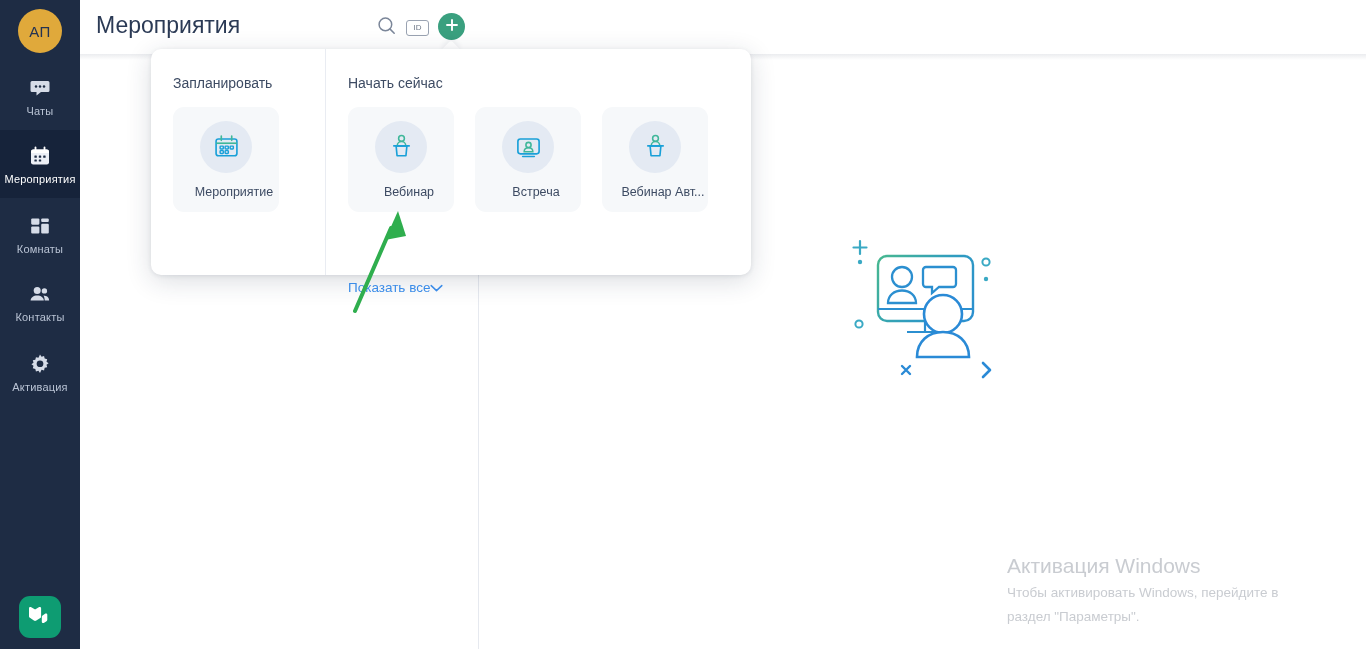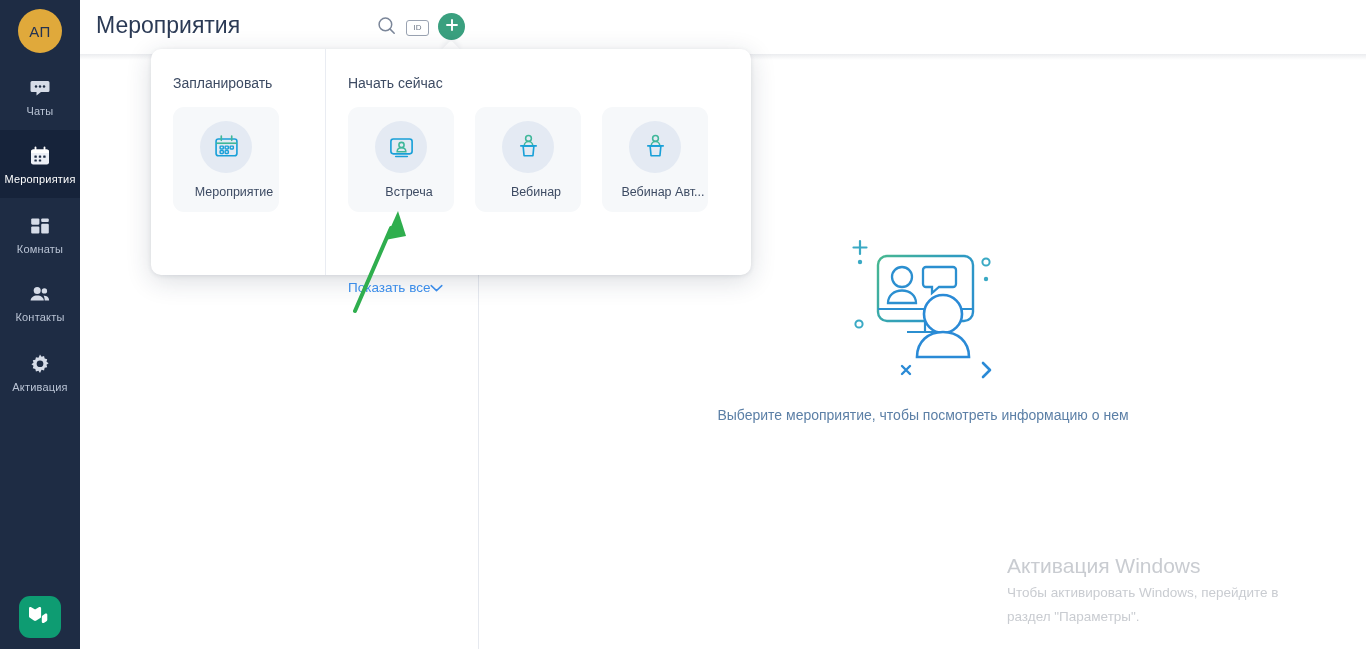--- a/index.html
+++ b/index.html
@@ -280,21 +280,20 @@
           <path d="M145 134l7 7-7 7" stroke="#2a8ad6" stroke-width="2.6" stroke-linecap="round" stroke-linejoin="round"></path>
           <defs>
             <linearGradient id="gradA" x1="40" y1="27" x2="135" y2="92" gradientUnits="userSpaceOnUse">
               <stop offset="0" stop-color="#47b88f"></stop>
               <stop offset=".55" stop-color="#2f9cc0"></stop>
               <stop offset="1" stop-color="#2b8fd0"></stop>
             </linearGradient>
           </defs>
         </svg>
       </span>
-      <div class="empty-text">Выберите мероприятие, чтобы посмотреть информацию о нем</div>
     </div>
   </div>
 
   <div class="header">
     <div class="page-title">Мероприятия</div>
 
     <div class="hdr-btn hdr-search">
       <span>
         <svg width="19" height="19" viewBox="0 0 19 19" fill="none">
           <circle cx="8.4" cy="8.4" r="6.3" stroke="#7b8699" stroke-width="1.5"></circle>
@@ -346,39 +345,39 @@
       </div>
     </div>
 
     <div class="col col-right">
       <div class="col-title">Начать сейчас</div>
       <div class="cards">
 
         <div class="card">
           <span class="card-icon-circle">
             <svg width="27" height="27" viewBox="0 0 28 28" fill="none">
+              <circle cx="14" cy="5.6" r="3" stroke="#3fb79a" stroke-width="1.6"></circle>
+              <path d="M9.6 13.2c0-2.6 2-4.3 4.4-4.3s4.4 1.7 4.4 4.3z" stroke="#3fb79a" stroke-width="1.6"></path>
+              <path d="M6 13.4h16" stroke="#19a0d8" stroke-width="1.7" stroke-linecap="round"></path>
+              <path d="M8.4 13.4h11.2l-1 10.2H9.4z" stroke="#19a0d8" stroke-width="1.7" stroke-linejoin="round"></path>
+            </svg>
+          </span>
+          <span class="card-label">Вебинар</span>
+        </div>
+
+        <div class="card">
+          <span class="card-icon-circle">
+            <svg width="27" height="27" viewBox="0 0 28 28" fill="none">
               <rect x="3" y="6.2" width="22" height="15.4" rx="2.6" stroke="#19a0d8" stroke-width="1.7"></rect>
               <circle cx="14" cy="12.4" r="2.7" stroke="#3fb79a" stroke-width="1.6"></circle>
               <path d="M9.5 19.4c0-2.6 2-4.1 4.5-4.1s4.5 1.5 4.5 4.1z" stroke="#3fb79a" stroke-width="1.6"></path>
               <path d="M8 24.4h12" stroke="#19a0d8" stroke-width="1.7" stroke-linecap="round"></path>
             </svg>
           </span>
           <span class="card-label">Встреча</span>
-        </div>
-
-        <div class="card">
-          <span class="card-icon-circle">
-            <svg width="27" height="27" viewBox="0 0 28 28" fill="none">
-              <circle cx="14" cy="5.6" r="3" stroke="#3fb79a" stroke-width="1.6"></circle>
-              <path d="M9.6 13.2c0-2.6 2-4.3 4.4-4.3s4.4 1.7 4.4 4.3z" stroke="#3fb79a" stroke-width="1.6"></path>
-              <path d="M6 13.4h16" stroke="#19a0d8" stroke-width="1.7" stroke-linecap="round"></path>
-              <path d="M8.4 13.4h11.2l-1 10.2H9.4z" stroke="#19a0d8" stroke-width="1.7" stroke-linejoin="round"></path>
-            </svg>
-          </span>
-          <span class="card-label">Вебинар</span>
         </div>
 
         <div class="card">
           <span class="card-icon-circle">
             <svg width="27" height="27" viewBox="0 0 28 28" fill="none">
               <circle cx="14" cy="5.6" r="3" stroke="#3fb79a" stroke-width="1.6"></circle>
               <path d="M9.6 13.2c0-2.6 2-4.3 4.4-4.3s4.4 1.7 4.4 4.3z" stroke="#3fb79a" stroke-width="1.6"></path>
               <path d="M6 13.4h16" stroke="#19a0d8" stroke-width="1.7" stroke-linecap="round"></path>
               <path d="M8.4 13.4h11.2l-1 10.2H9.4z" stroke="#19a0d8" stroke-width="1.7" stroke-linejoin="round"></path>
             </svg>

